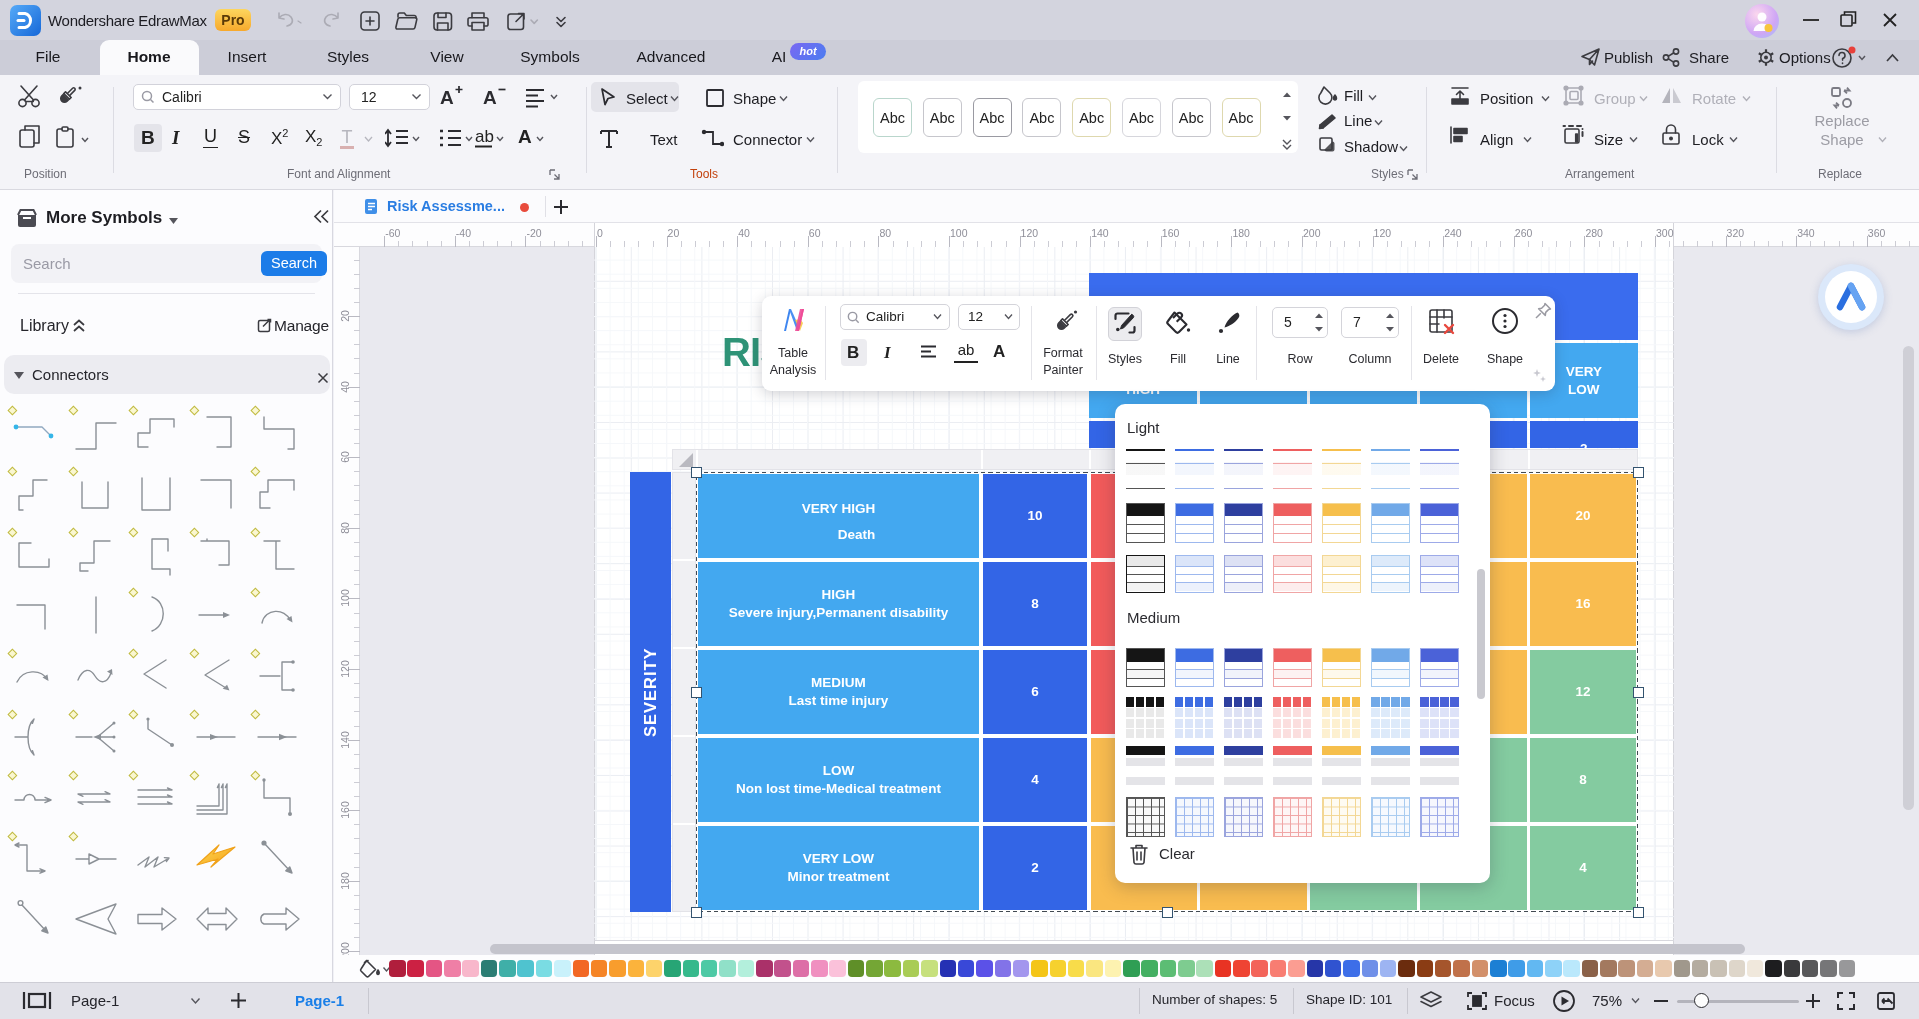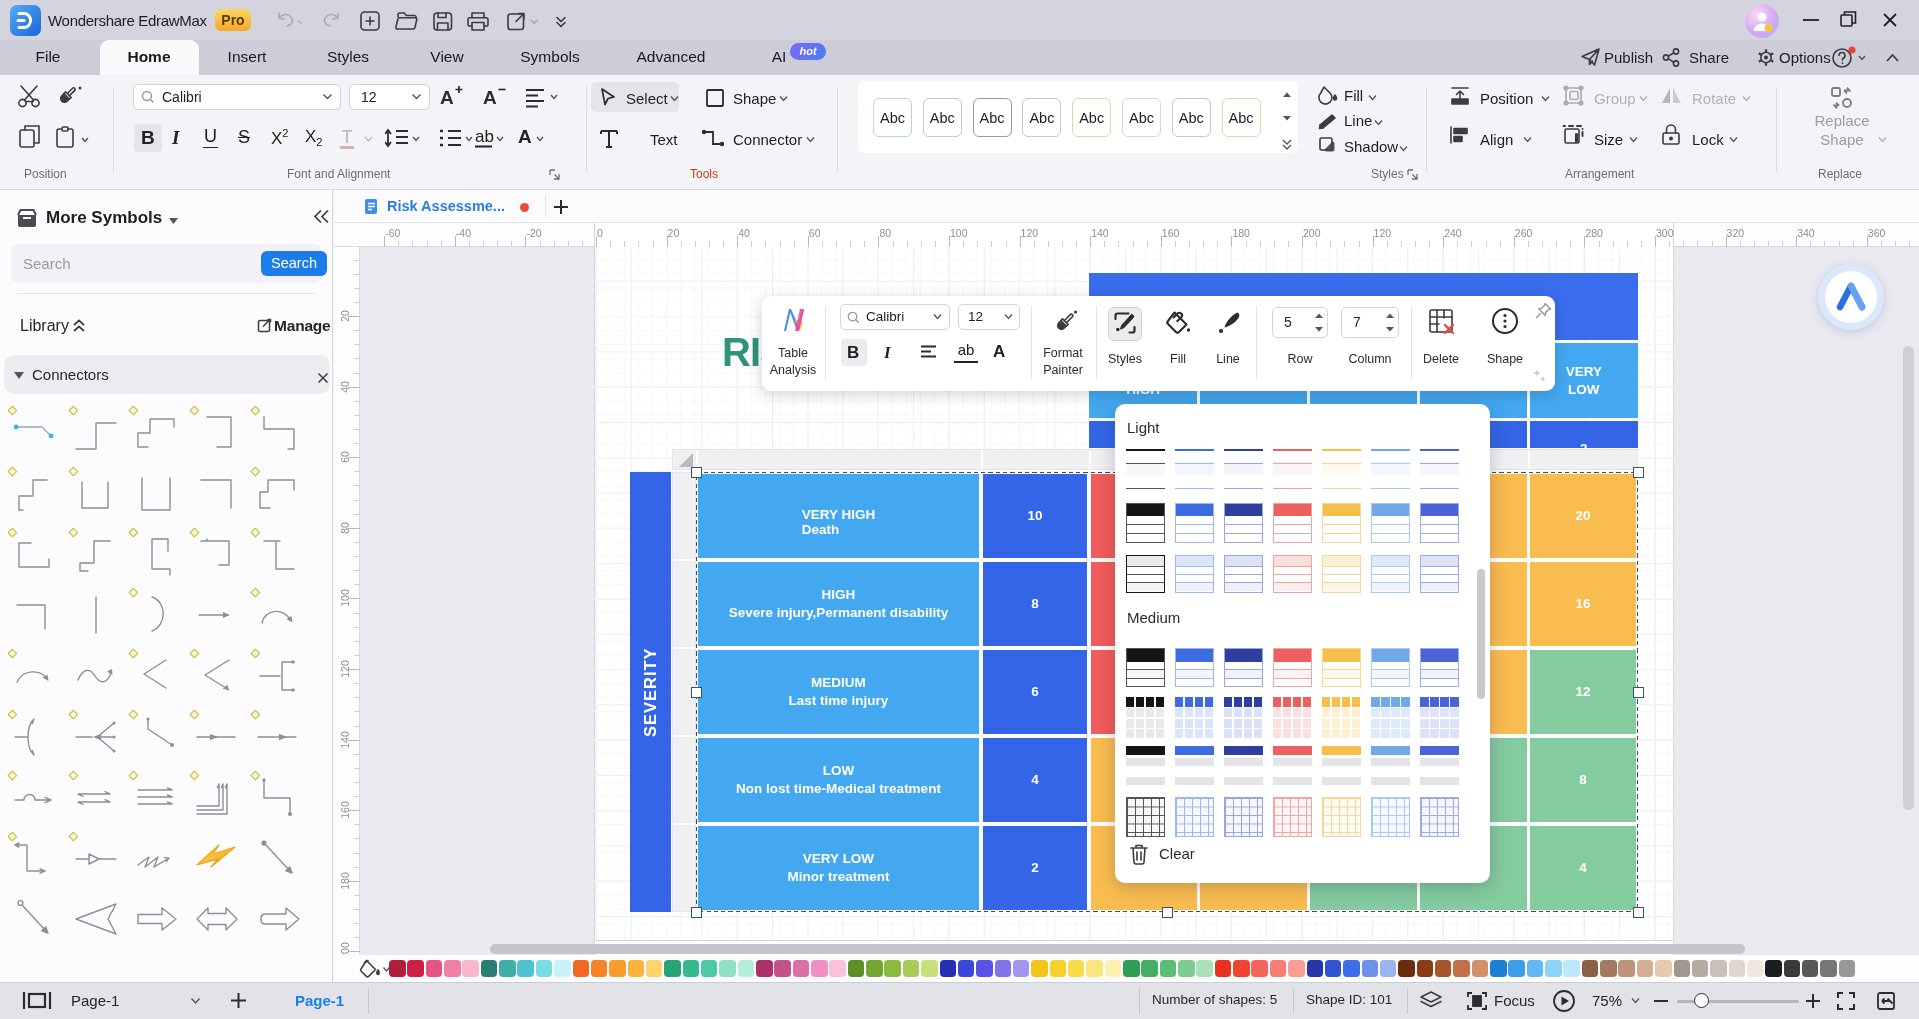--- a/index.html
+++ b/index.html
@@ -362,21 +362,21 @@
 <div style="position:absolute;left:261px;top:251px;width:66px;height:25px;background:#1c7ce8;border-radius:6px;color:#fff;font-size:14.5px;text-align:center;line-height:25px;">Search</div>
 <div style="position:absolute;left:18px;top:293px;width:297px;height:1px;background:#e4e4ea;"></div>
 <div style="position:absolute;left:20px;top:317px;width:70px;height:18px;font-size:16px;color:#25252b;">Library</div>
 <svg class="ab" style="left:72px;top:318px" width="14" height="15" viewBox="0 0 14 15">
     <path d="M2 7 l5 -4.5 5 4.5 M2 13 l5 -4.5 5 4.5" fill="none" stroke="#3b3b40" stroke-width="1.7"></path>
   </svg>
 <svg class="ab" style="left:257px;top:318px" width="15" height="15" viewBox="0 0 15 15">
     <rect x="1.5" y="2.5" width="11" height="11" rx="1.5" fill="none" stroke="#3b3b40" stroke-width="1.5"></rect>
     <path d="M6 8.5 L13 1.5 M10.5 1.5 h3 v3" stroke="#3b3b40" stroke-width="1.5" fill="none"></path>
   </svg>
-<div style="position:absolute;left:274px;top:317px;width:58px;height:18px;font-size:15.5px;color:#25252b;letter-spacing:-0.2px;font-weight:bold;">Manage</div>
+<div style="position:absolute;left:274px;top:317px;width:58px;height:18px;font-size:15.5px;color:#25252b;letter-spacing:-0.2px;">Manage</div>
 <div style="position:absolute;left:4px;top:355px;width:326px;height:39px;background:#ececf1;border-radius:10px;"></div>
 <svg class="ab" style="left:13px;top:370px" width="12" height="10" viewBox="0 0 12 10">
     <path d="M1 2 h10 L6 9 z" fill="#55555c"></path>
   </svg>
 <div style="position:absolute;left:32px;top:366px;width:100px;height:18px;font-size:15px;color:#25252b;">Connectors</div>
 <svg class="ab" style="left:317px;top:372px" width="12" height="12" viewBox="0 0 12 12">
     <path d="M1.5 1.5 L10.5 10.5 M10.5 1.5 L1.5 10.5" stroke="#3b3b40" stroke-width="1.5"></path>
   </svg>
 <svg width="0" height="0" style="position:absolute">
     <defs>
@@ -910,21 +910,21 @@
 <div style="position:absolute;left:1528.2px;top:450px;width:2px;height:19px;background:#fff;"></div>
 <div style="position:absolute;left:673px;top:559px;width:22px;height:2px;background:#fff;"></div>
 <div style="position:absolute;left:673px;top:647px;width:22px;height:2px;background:#fff;"></div>
 <div style="position:absolute;left:673px;top:735px;width:22px;height:2px;background:#fff;"></div>
 <div style="position:absolute;left:673px;top:823px;width:22px;height:2px;background:#fff;"></div>
 <svg class="ab" style="left:677px;top:451px" width="18" height="18" viewBox="0 0 18 18">
     <path d="M16 2 V16 H2 z" fill="#b9b9c0"></path>
   </svg>
 <div style="position:absolute;left:696px;top:472px;width:942px;height:440px;background:#fff;"></div>
 <div style="position:absolute;left:697.6px;top:473.6px;width:281.8px;height:84.8px;background:#43a8f0;display:flex;align-items:center;justify-content:center;">
-    <div style="color:#fff;font-weight:bold;font-size:13.5px;text-align:left;line-height:15px;margin-top:12px;">VERY HIGH<br>Death</div>
+    <div style="color:#fff;font-weight:bold;font-size:13.5px;text-align:right;line-height:26px;margin-top:12px;">VERY HIGH<br>Death</div>
   </div>
 <div style="position:absolute;left:982.6px;top:473.6px;width:104.8px;height:84.8px;background:#3365e6;display:flex;align-items:center;justify-content:center;">
     <div style="color:#fff;font-weight:bold;font-size:13.5px;text-align:center;line-height:17.5px;">10</div>
   </div>
 <div style="position:absolute;left:1090.6px;top:473.6px;width:106.59999999999995px;height:84.8px;background:#f25b5b;display:flex;align-items:center;justify-content:center;"></div>
 <div style="position:absolute;left:1200.3999999999999px;top:473.6px;width:106.59999999999995px;height:84.8px;background:#f25b5b;display:flex;align-items:center;justify-content:center;"></div>
 <div style="position:absolute;left:1310.1999999999998px;top:473.6px;width:106.60000000000018px;height:84.8px;background:#f25b5b;display:flex;align-items:center;justify-content:center;"></div>
 <div style="position:absolute;left:1420.0px;top:473.6px;width:106.59999999999995px;height:84.8px;background:#f9bc4f;display:flex;align-items:center;justify-content:center;"></div>
 <div style="position:absolute;left:1529.8px;top:473.6px;width:106.59999999999995px;height:84.8px;background:#f9bc4f;display:flex;align-items:center;justify-content:center;">
     <div style="color:#fff;font-weight:bold;font-size:13.5px;text-align:center;line-height:17.5px;">20</div>

